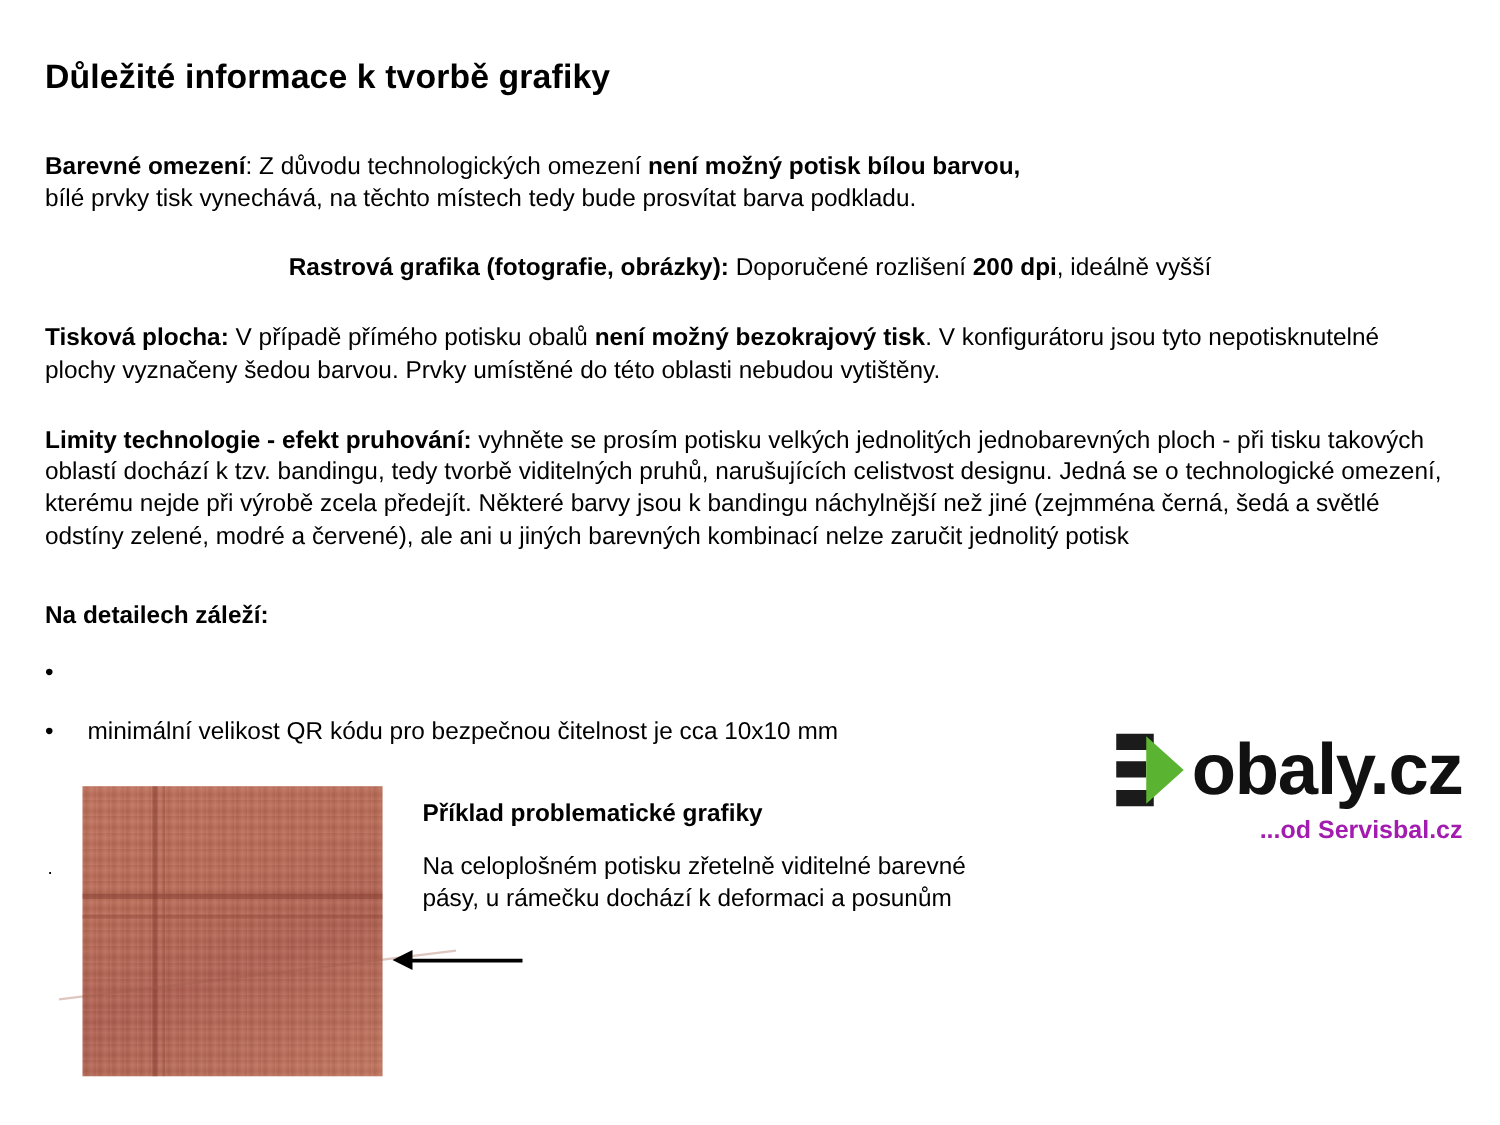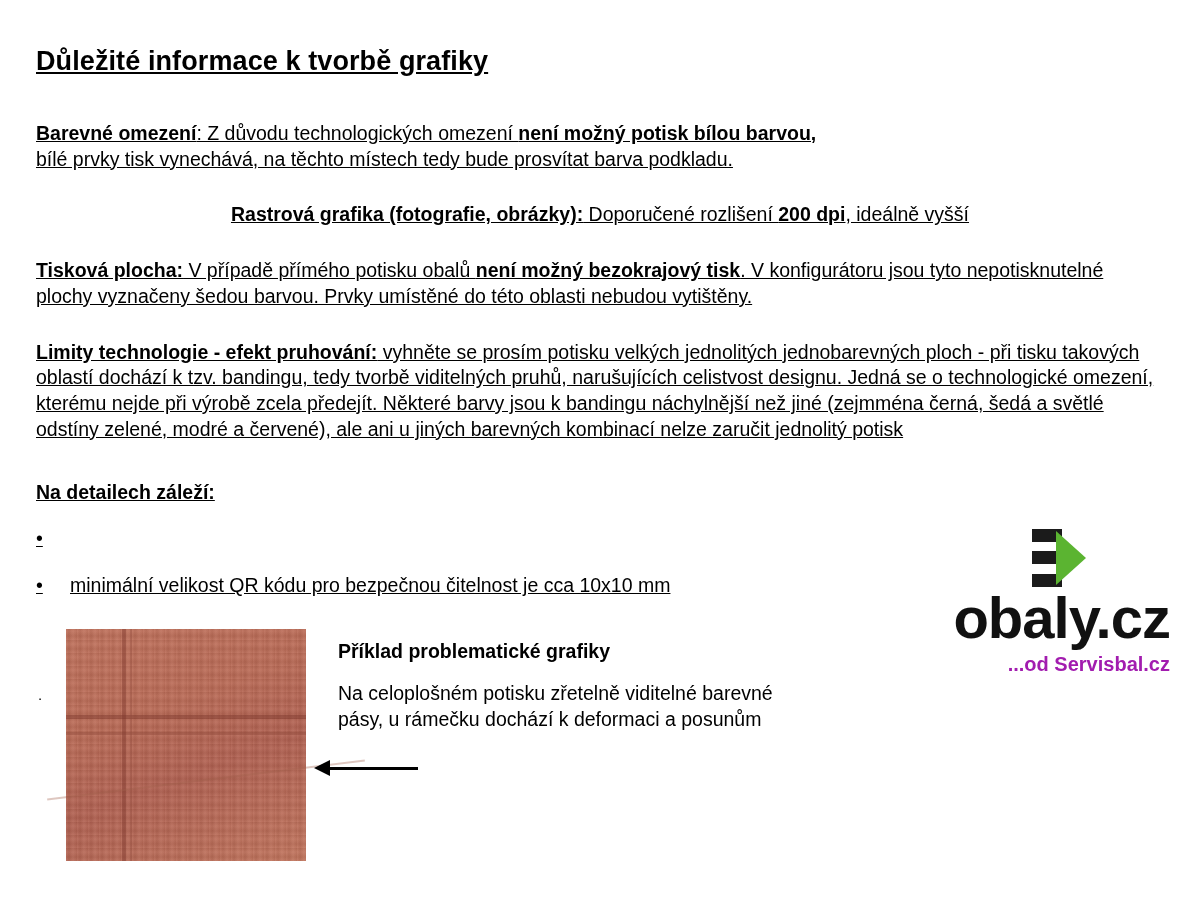--- a/index.html
+++ b/index.html
@@ -14,21 +14,20 @@
     color: #000000;
     overflow: hidden;
     position: relative;
   }
   .page {
     position: relative;
     width: 1200px;
     height: 728px;
     box-sizing: border-box;
     padding: 46px 36px 0 36px;
-    text-decoration: underline;
   }
   h1.title {
     font-size: 27px;
     font-weight: bold;
     margin: 0 0 0 0;
     letter-spacing: 0.1px;
   }
   .para {
     font-size: 19.5px;
     line-height: 1.32;
@@ -171,21 +170,20 @@
   .logo {
     position: absolute;
     right: 30px;
     bottom: 52px;
     text-align: right;
   }
   .logo-main {
     display: flex;
     align-items: center;
     justify-content: flex-end;
-    flex-direction: column;
   }
   .logo-mark {
     position: relative;
     width: 58px;
     height: 62px;
     margin-right: 2px;
   }
   .logo-mark .bar {
     position: absolute;
     left: 0;

